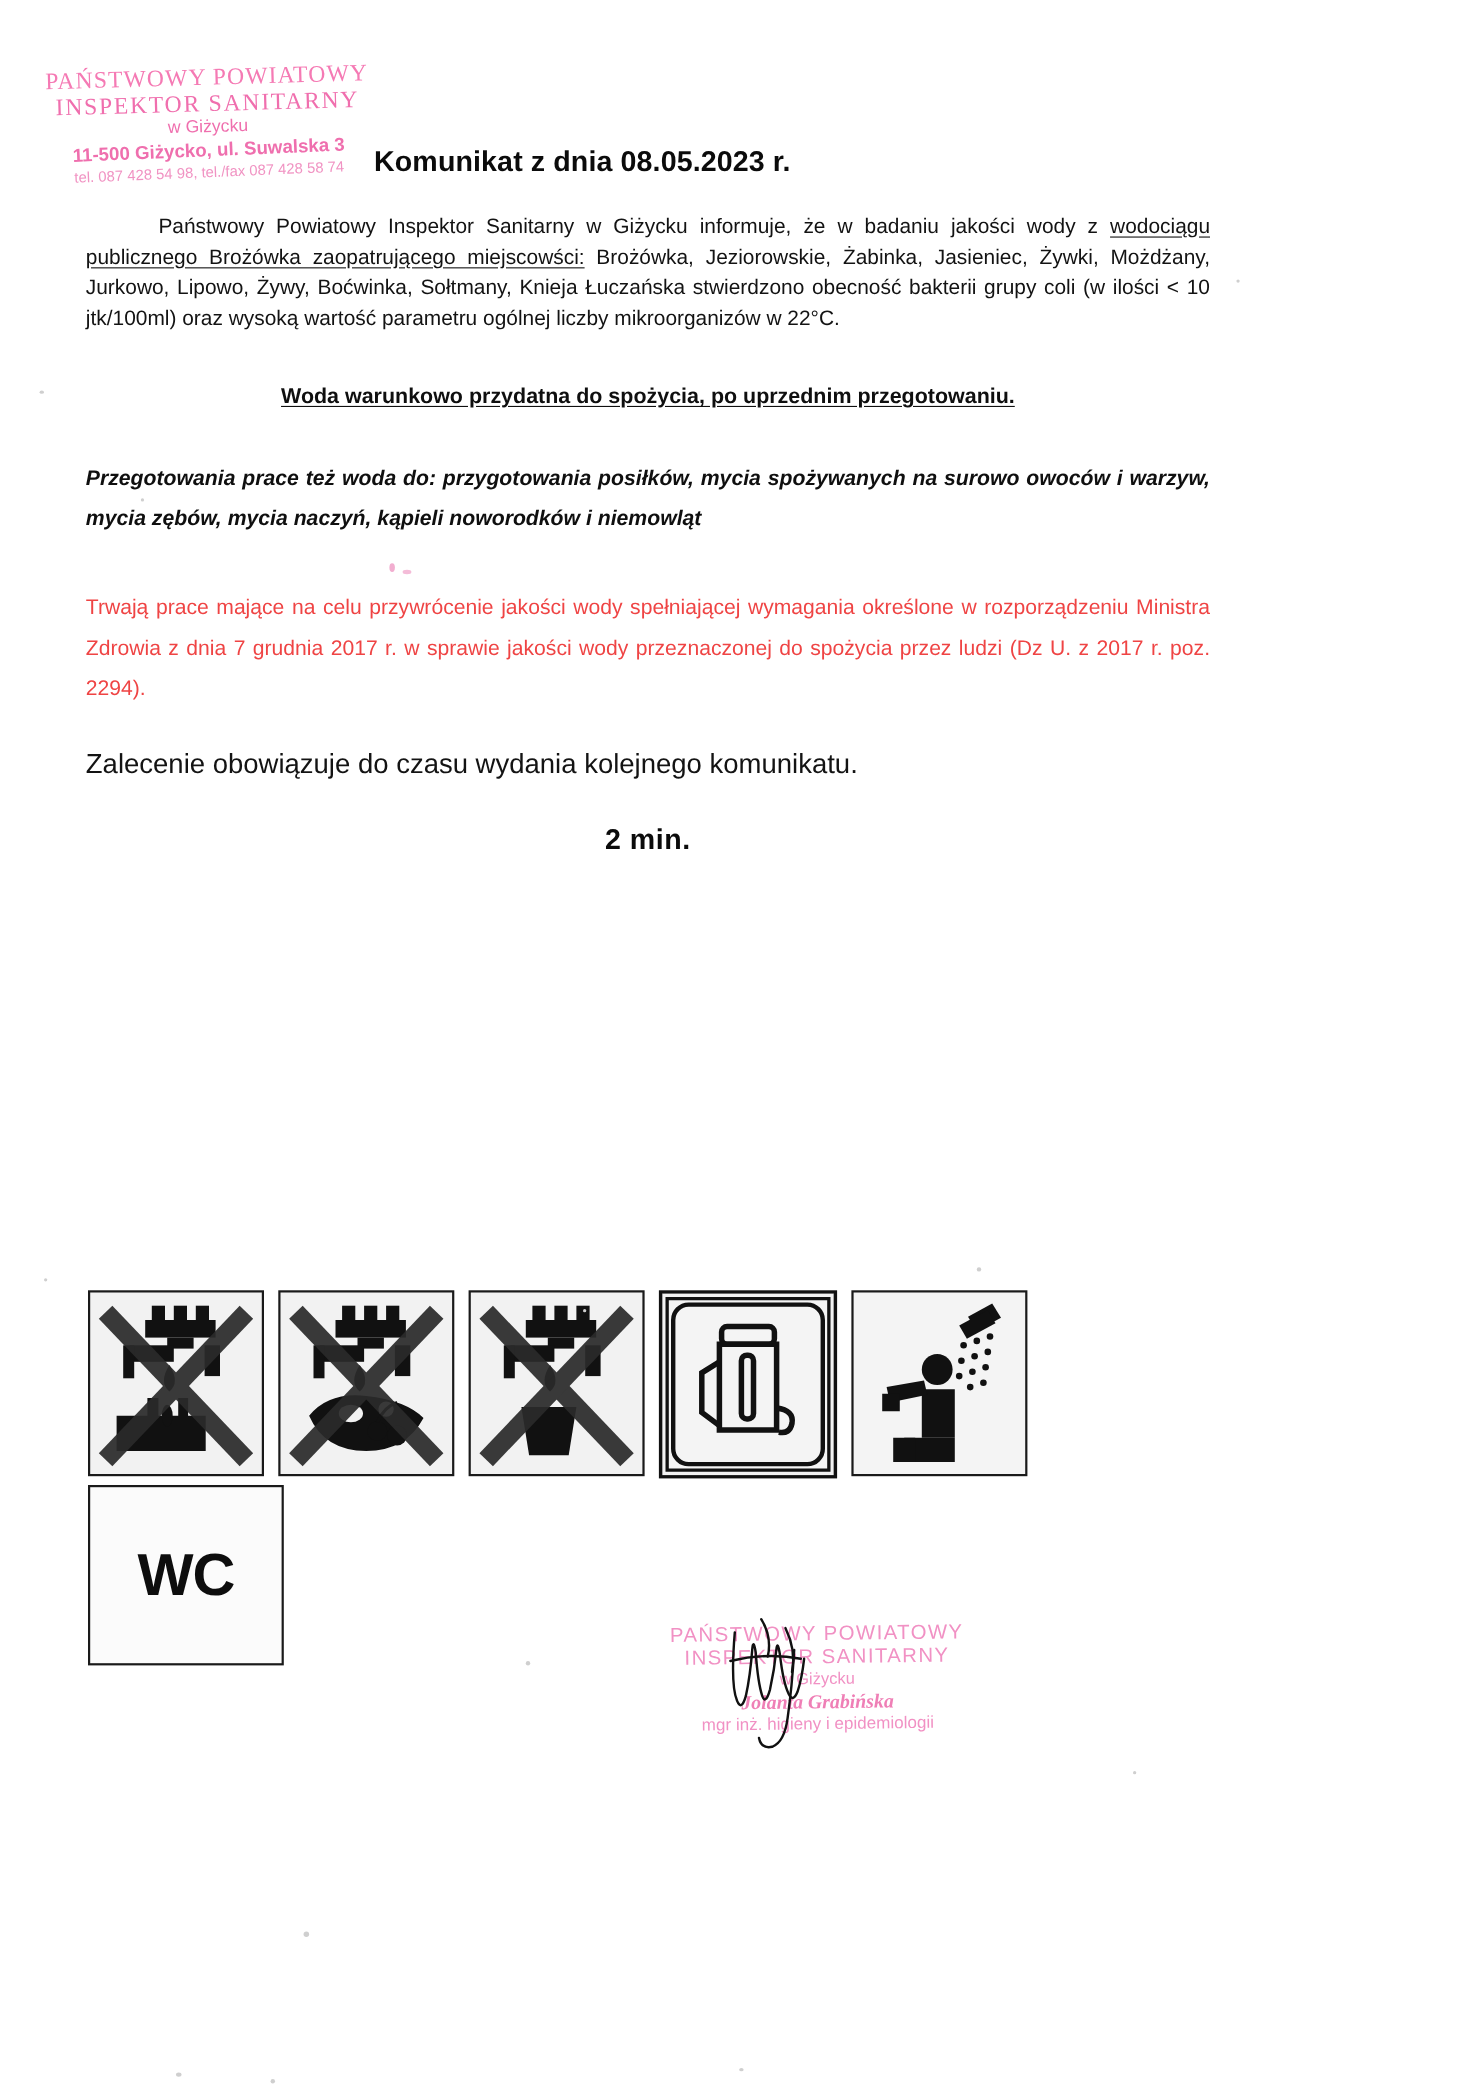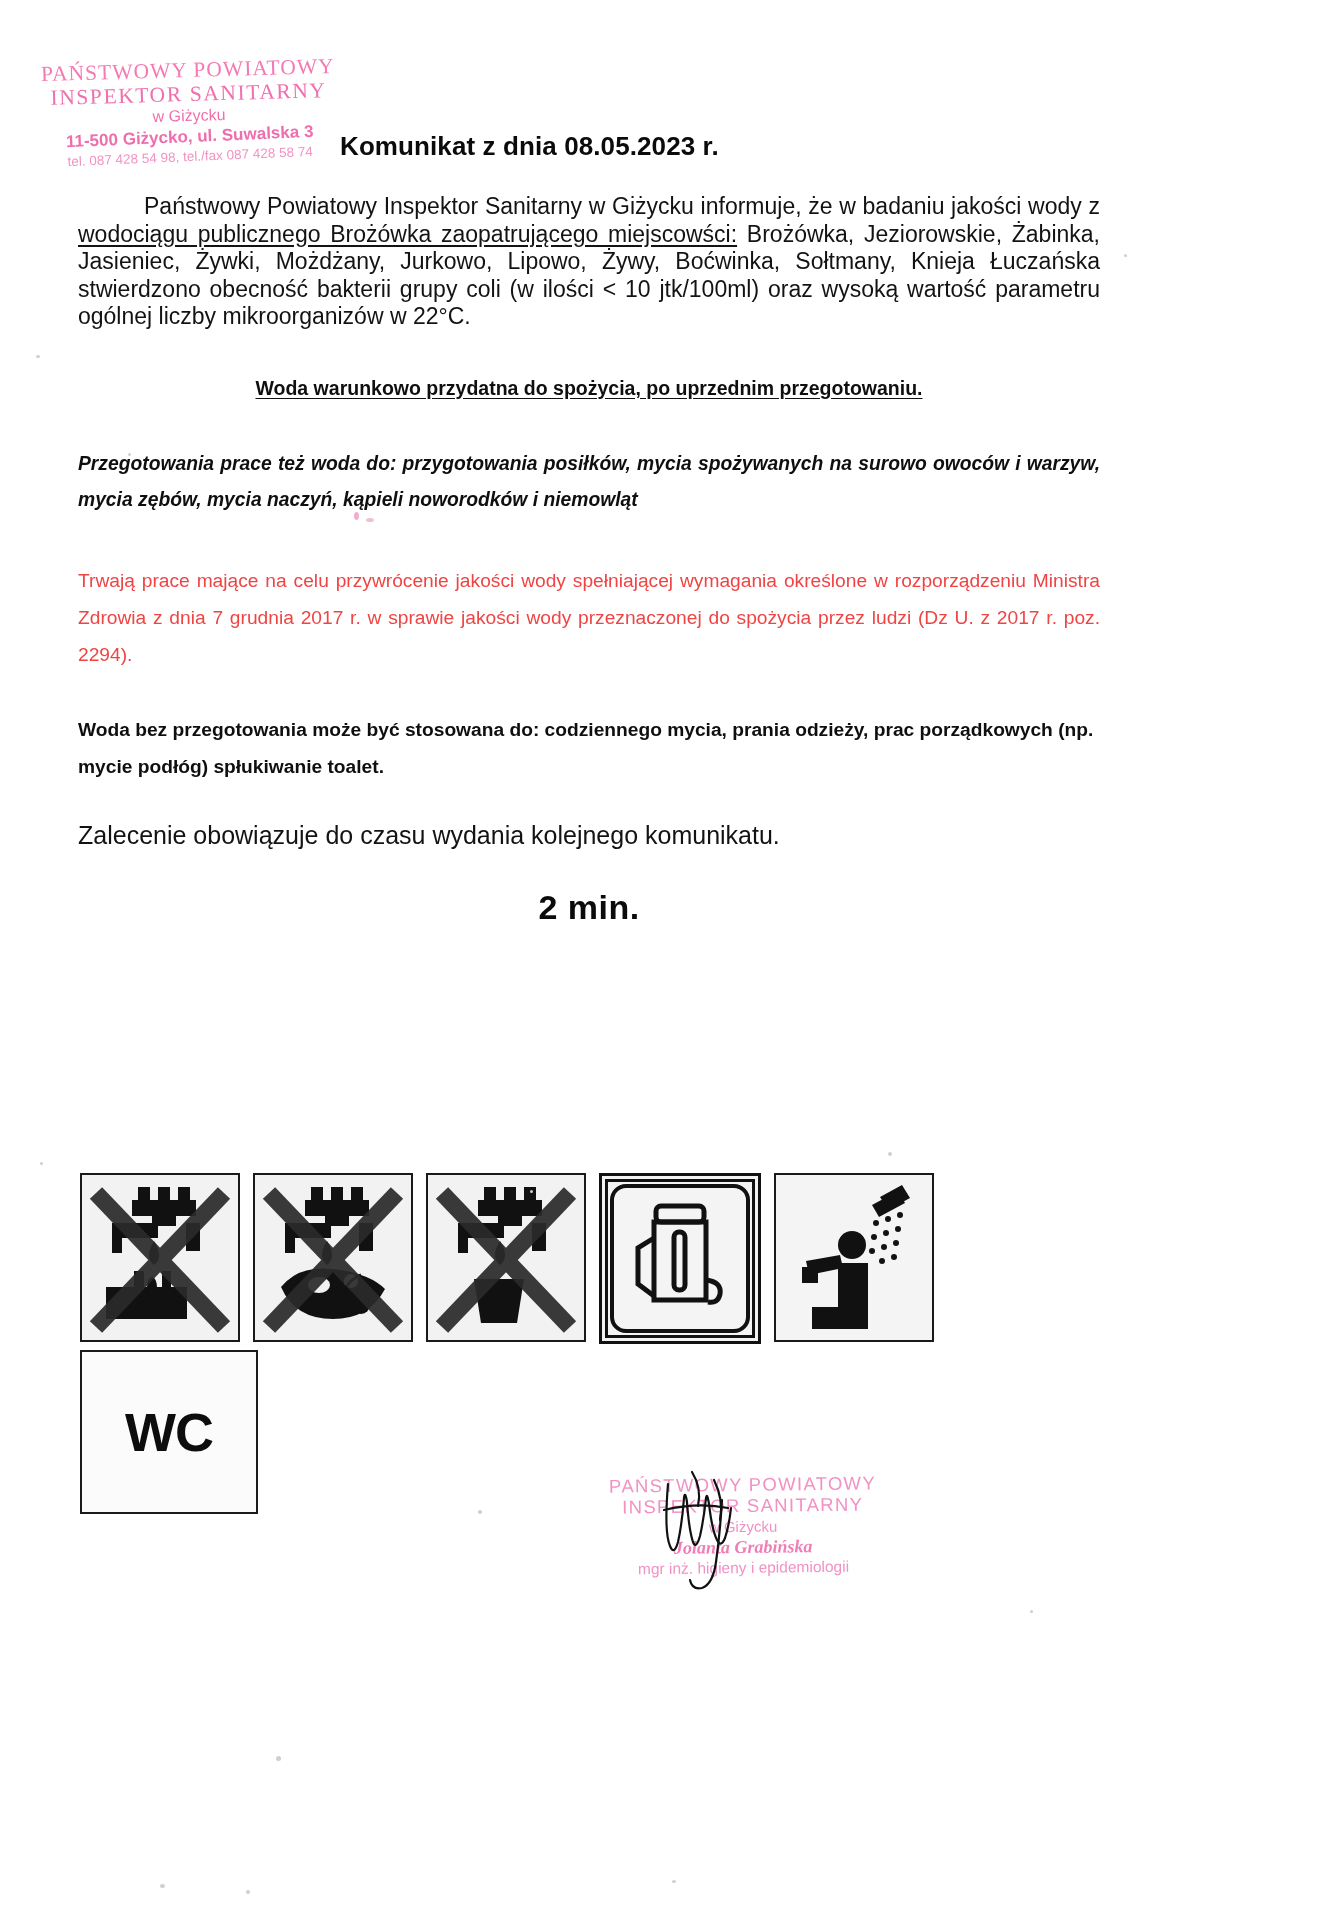--- a/index.html
+++ b/index.html
@@ -80,21 +80,21 @@
 
   
   .content {
     position: absolute;
     left: 78px;
     top: 193px;
     width: 1022px;
   }
   p.para {
     margin: 0;
-    font-size: 23px;
+    font-size: 19px;
     line-height: 27.5px;
     text-align: justify;
     color: #131313;
   }
   p.para.indent { text-indent: 66px; }
 
   .u { text-decoration: underline; text-underline-offset: 2.5px; }
 
   .warn-line {
     margin: 0;
@@ -150,21 +150,21 @@
     margin: 0;
     padding-top: 36px;
     font-size: 25px;
     text-align: left;
     color: #131313;
   }
 
   .minutes {
     margin: 0;
     padding-top: 38px;
-    font-size: 34px;
+    font-size: 26px;
     font-weight: bold;
     text-align: center;
     letter-spacing: 0.5px;
     color: #0b0b0b;
   }
 
   
   .picto-row {
     position: absolute;
     left: 80px;
@@ -274,21 +274,20 @@
 
   <p class="para indent"><span>Państwowy Powiatowy Inspektor Sanitarny w Giżycku informuje, że w badaniu jakości wody z </span><span class="u">wodociągu publicznego Brożówka zaopatrującego miejscowści:</span><span> Brożówka, Jeziorowskie, Żabinka, Jasieniec, Żywki, Możdżany, Jurkowo, Lipowo, Żywy, Boćwinka, Sołtmany, Knieja Łuczańska stwierdzono obecność bakterii grupy coli (w ilości  &lt; 10 jtk/100ml) oraz wysoką wartość parametru ogólnej liczby mikroorganizów w 22°C.</span></p>
 
   <p class="warn-line">Woda warunkowo przydatna do spożycia, po uprzednim przegotowaniu.</p>
 
   <p class="bold-italic">Przegotowania prace też woda do: przygotowania posiłków, mycia spożywanych na surowo owoców i warzyw, mycia zębów, mycia naczyń, kąpieli noworodków i niemowląt</p>
 
   <p class="spaced">Trwają prace mające na celu przywrócenie jakości wody spełniającej wymagania określone w rozporządzeniu Ministra Zdrowia z dnia 7 grudnia 2017 r. w sprawie jakości wody przeznaczonej do spożycia przez ludzi (Dz U. z 2017 r. poz. 2294).</p>
 
 
-  <p class="bold-block">Woda bez przegotowania może być stosowana do: codziennego mycia, prania odzieży, prac porządkowych (np. mycie podłóg) spłukiwanie toalet.</p>
 
   <p class="centered-note">Zalecenie obowiązuje do czasu wydania kolejnego komunikatu.</p>
 
   <p class="minutes">2 min.</p>
 </div>
 
 <div class="picto-row">
 
   <div class="picto">
     <svg viewBox="0 0 156 165" aria-hidden="true">

